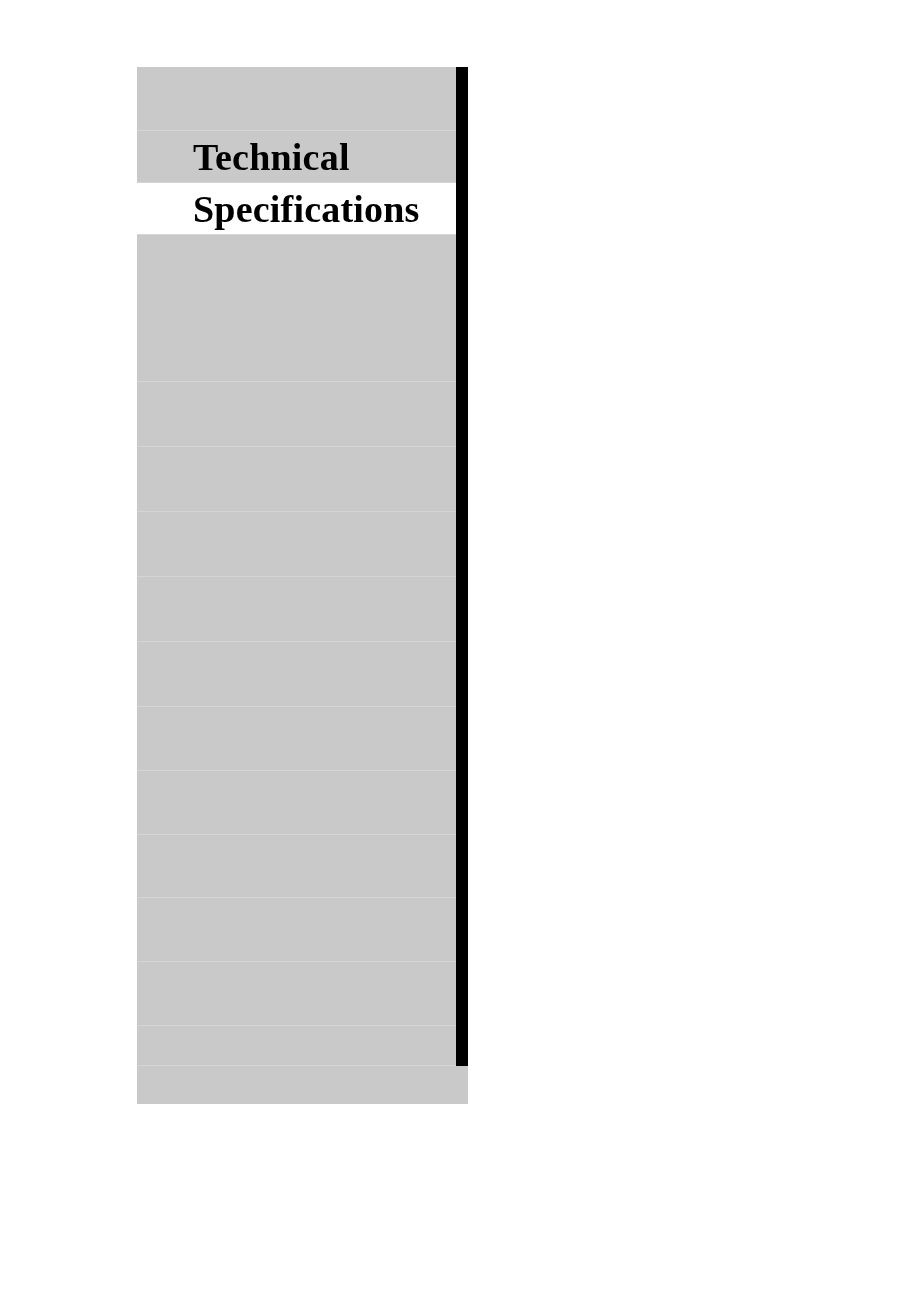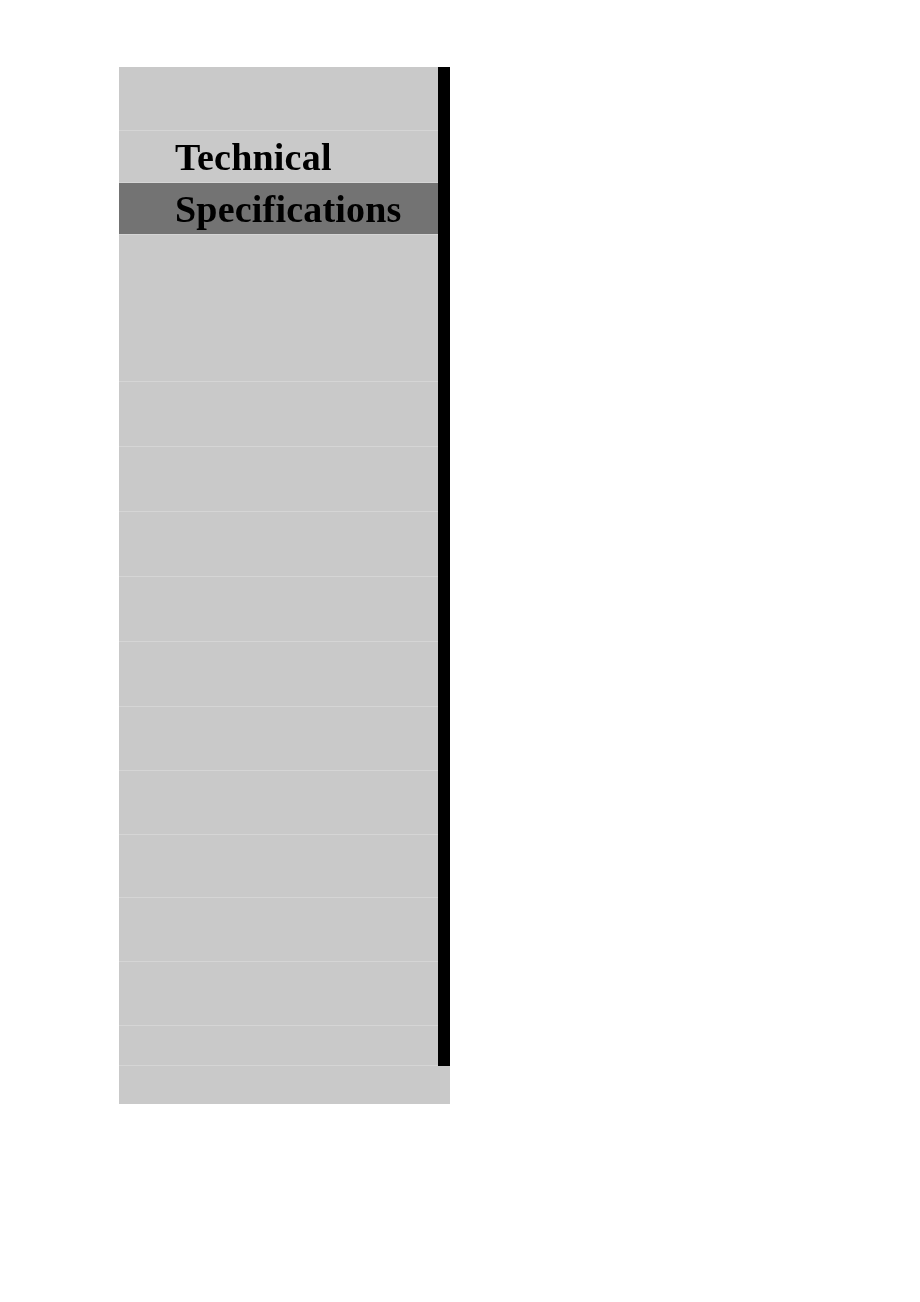--- a/index.html
+++ b/index.html
@@ -80,33 +80,33 @@
   .cell-empty {
     display: block;
     min-height: 1px;
   }
 </style>
 </head>
 <body>
 
 <div id="page">
 
-  <table id="spec-table" style="left: 119px; top: 67px; width: 331px; background: rgb(201, 201, 201);">
+  <table id="spec-table" style="left: 137px; top: 67px; width: 331px; background: rgb(201, 201, 201);">
     <tbody id="spec-table-body">
 
     <tr style="height: 63px;">
           <td class="ruled" style="height: 63px; background: rgb(201, 201, 201); border-top-color: rgb(213, 213, 213); border-right: 12px solid rgb(0, 0, 0);">
             <span class="cell-empty"></span>
           </td>
         </tr>
         <tr style="height: 51px;">
           <td class="ruled title-cell" style="height: 51px; background: rgb(201, 201, 201); border-top-color: rgb(213, 213, 213); border-right: 12px solid rgb(0, 0, 0);"><span class="spec-title">Technical</span></td>
         </tr>
         <tr style="height: 51px;">
-          <td class="ruled title-cell" style="height: 51px; background: #737373; border-top-color: rgb(213, 213, 213); border-right: 12px solid rgb(0, 0, 0); margin-left: 6px;"><span class="spec-title">Specifications</span></td>
+          <td class="ruled title-cell" style="height: 51px; background: #ffffff; border-top-color: rgb(213, 213, 213); border-right: 12px solid rgb(0, 0, 0); margin-left: 6px;"><span class="spec-title">Specifications</span></td>
         </tr>
         <tr style="height: 146px;">
           <td class="ruled" style="height: 146px; background: rgb(201, 201, 201); border-top-color: rgb(213, 213, 213); border-right: 12px solid rgb(0, 0, 0);">
             <span class="cell-empty"></span>
           </td>
         </tr>
         <tr style="height: 64px;">
           <td class="ruled" style="height: 64px; background: rgb(201, 201, 201); border-top-color: rgb(213, 213, 213); border-right: 12px solid rgb(0, 0, 0);">
             <span class="cell-empty"></span>
           </td>

